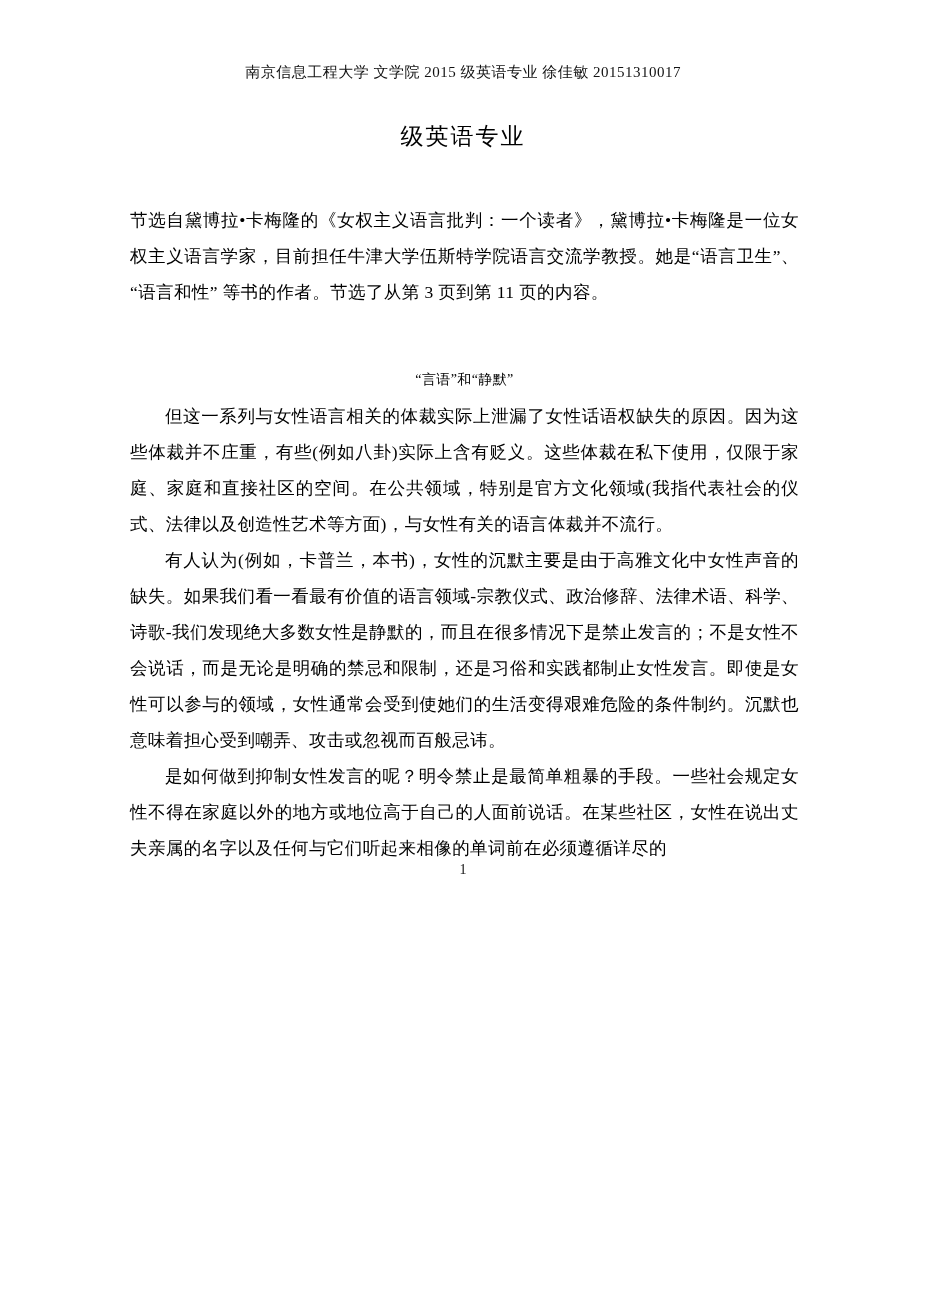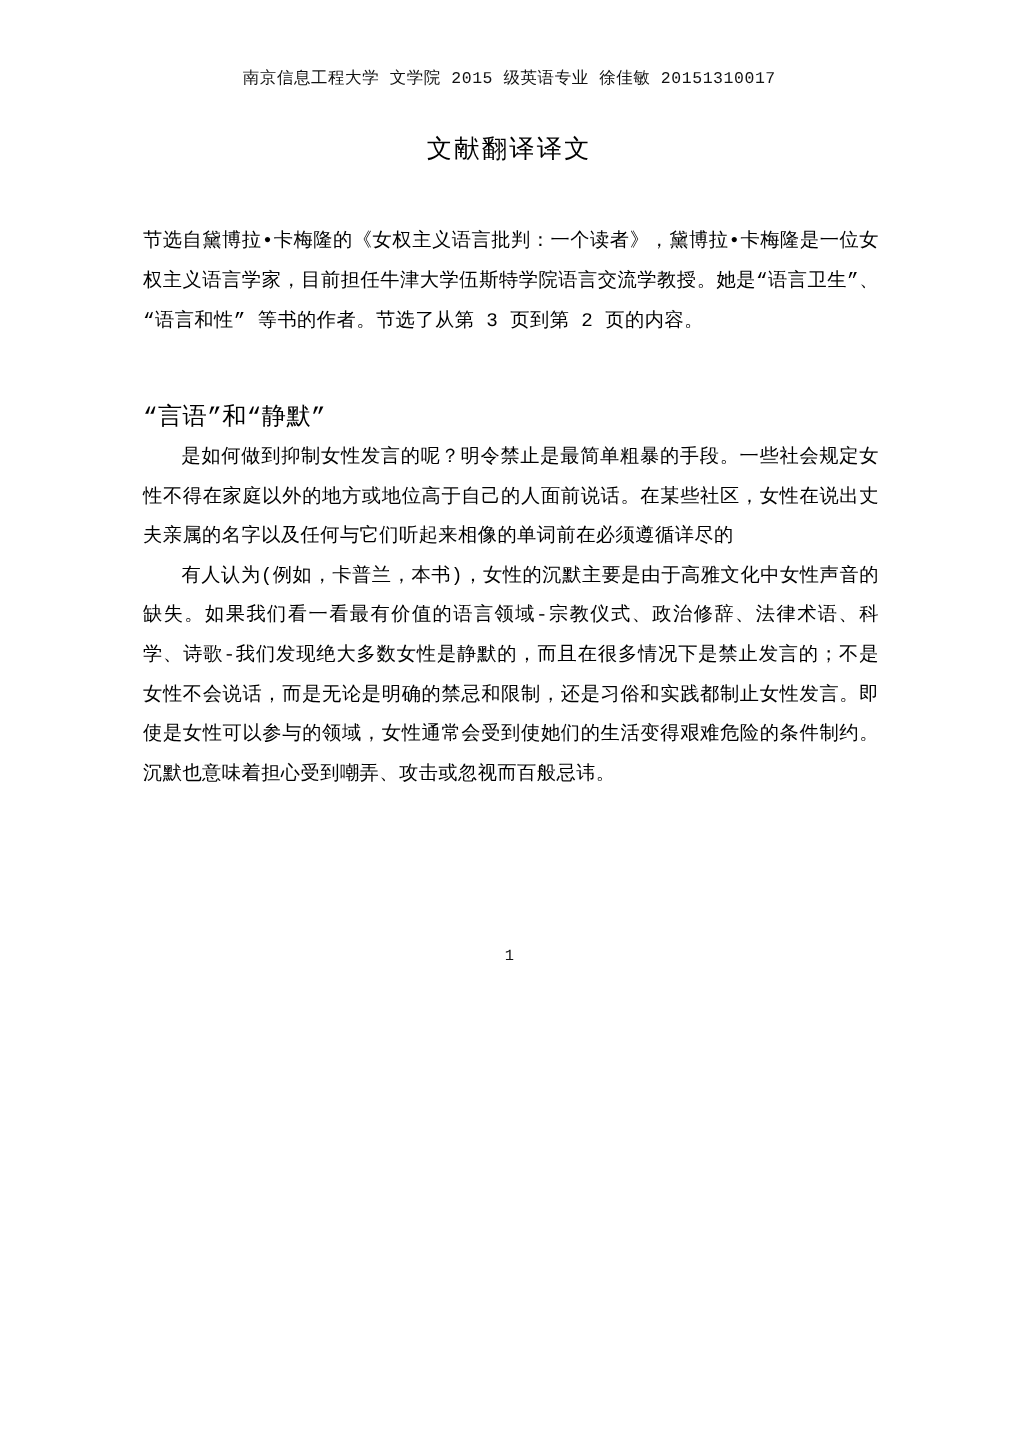--- a/index.html
+++ b/index.html
@@ -7,21 +7,21 @@
     padding: 0;
     background: #ffffff;
   }
   .page {
     position: relative;
     width: 926px;
     height: 950px;
     margin: 0 auto;
     background: #ffffff;
     overflow: hidden;
-    font-family: Liberation Mono, monospace;
+    font-family: Liberation Serif, serif;
     color: #000000;
   }
   .doc-header {
     padding-top: 62px;
     text-align: center;
     font-size: 15px;
     line-height: 20px;
     color: #111111;
     letter-spacing: 0.5px;
   }
@@ -41,21 +41,22 @@
     letter-spacing: 0.4px;
   }
   .intro-block {
     margin-top: 50px;
   }
   .intro, .page-range {
     margin: 0;
   }
   .section-title {
     margin: 52px 0 0 0;
-    font-size: 22px;
+    text-align: center;
+    font-size: 14px;
     line-height: 36px;
     font-weight: 400;
   }
   .body-para {
     margin: 0;
     text-indent: 2em;
   }
   .page-number {
     position: absolute;
     bottom: 72px;
@@ -67,33 +68,34 @@
     color: #111111;
   }
 </style>
 </head>
 <body>
 
 <div class="page">
 
   <div class="doc-header">南京信息工程大学 文学院 2015 级英语专业 徐佳敏 20151310017</div>
 
-  <h1 class="doc-title">文献翻译译文</h1>
+  <h1 class="doc-title">级英语专业</h1>
 
   <div class="content">
 
     <div class="intro-block">
-      <p class="intro">节选自黛博拉•卡梅隆的《女权主义语言批判：一个读者》，黛博拉•卡梅隆是一位女权主义语言学家，目前担任牛津大学伍斯特学院语言交流学教授。她是“语言卫生”、“语言和性” 等书的作者。节选了从第 3 页到第 2 页的内容。</p>
+      <p class="intro">节选自黛博拉•卡梅隆的《女权主义语言批判：一个读者》，黛博拉•卡梅隆是一位女权主义语言学家，目前担任牛津大学伍斯特学院语言交流学教授。她是“语言卫生”、“语言和性” 等书的作者。节选了从第 3 页到第 11 页的内容。</p>
     </div>
 
     <h2 class="section-title">“言语”和“静默”</h2>
 
 
+    <p class="body-para">但这一系列与女性语言相关的体裁实际上泄漏了女性话语权缺失的原因。因为这些体裁并不庄重，有些(例如八卦)实际上含有贬义。这些体裁在私下使用，仅限于家庭、家庭和直接社区的空间。在公共领域，特别是官方文化领域(我指代表社会的仪式、法律以及创造性艺术等方面)，与女性有关的语言体裁并不流行。</p>
+
+    <p class="body-para">有人认为(例如，卡普兰，本书)，女性的沉默主要是由于高雅文化中女性声音的缺失。如果我们看一看最有价值的语言领域-宗教仪式、政治修辞、法律术语、科学、诗歌-我们发现绝大多数女性是静默的，而且在很多情况下是禁止发言的；不是女性不会说话，而是无论是明确的禁忌和限制，还是习俗和实践都制止女性发言。即使是女性可以参与的领域，女性通常会受到使她们的生活变得艰难危险的条件制约。沉默也意味着担心受到嘲弄、攻击或忽视而百般忌讳。</p>
 
     <p class="body-para">是如何做到抑制女性发言的呢？明令禁止是最简单粗暴的手段。一些社会规定女性不得在家庭以外的地方或地位高于自己的人面前说话。在某些社区，女性在说出丈夫亲属的名字以及任何与它们听起来相像的单词前在必须遵循详尽的</p>
-
-    <p class="body-para">有人认为(例如，卡普兰，本书)，女性的沉默主要是由于高雅文化中女性声音的缺失。如果我们看一看最有价值的语言领域-宗教仪式、政治修辞、法律术语、科学、诗歌-我们发现绝大多数女性是静默的，而且在很多情况下是禁止发言的；不是女性不会说话，而是无论是明确的禁忌和限制，还是习俗和实践都制止女性发言。即使是女性可以参与的领域，女性通常会受到使她们的生活变得艰难危险的条件制约。沉默也意味着担心受到嘲弄、攻击或忽视而百般忌讳。</p>
 
   </div>
 
   <div class="page-number">1</div>
 
 </div>
 
 </body></html>

